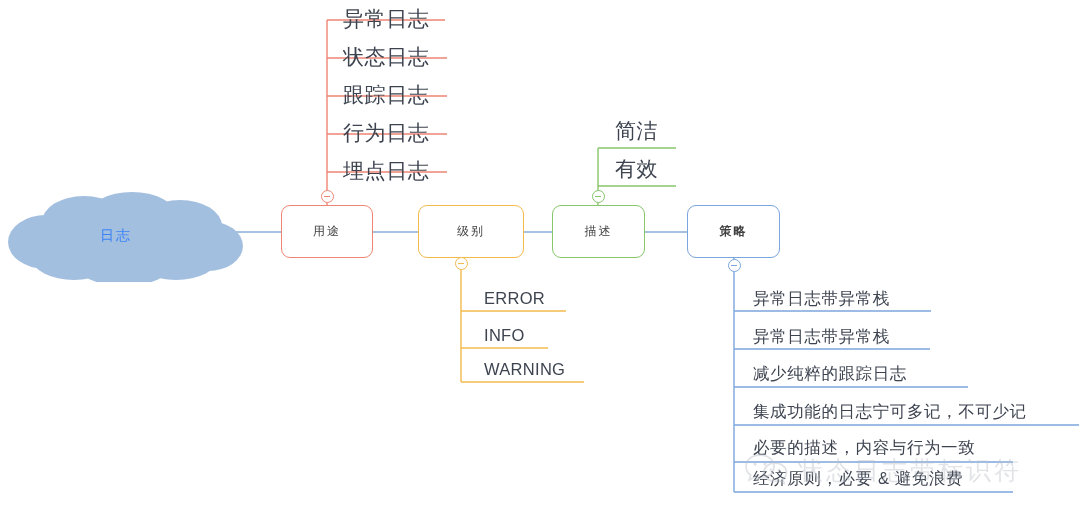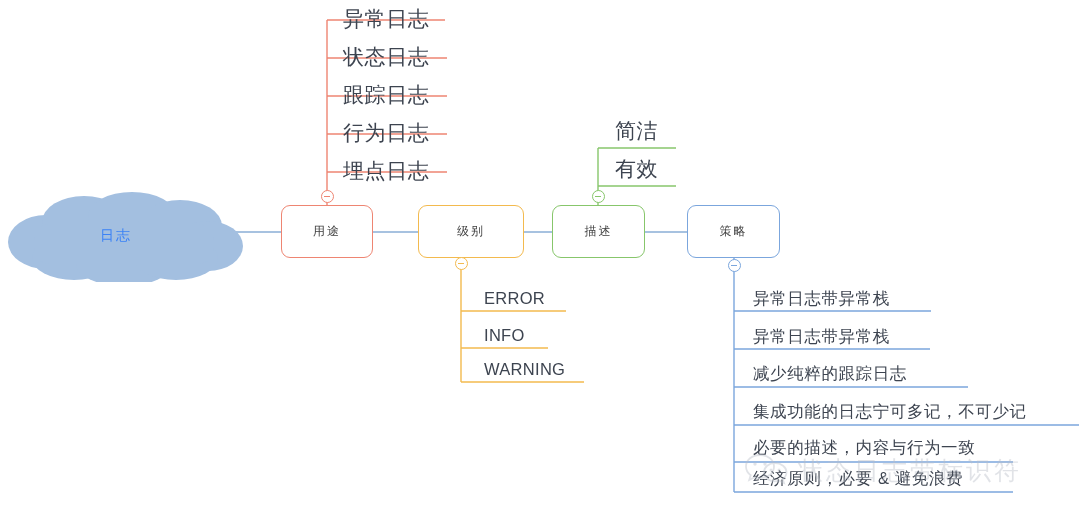--- a/index.html
+++ b/index.html
@@ -60,21 +60,21 @@
     display: flex;
     align-items: center;
     justify-content: center;
     color: #404040;
     font-size: 12px;
     letter-spacing: 2px;
   }
   .node.red    { border-color: #ee8572; }
   .node.amber  { border-color: #f3ba4e; }
   .node.green  { border-color: #87c66b; }
-  .node.blue   { border-color: #7ba6dd; }
+  .node.blue   { border-color: #7ba6dd; font-weight: bold; }
 
   
   .leaf {
     position: absolute;
     color: #3d4450;
     font-size: 16.5px;
     white-space: nowrap;
     letter-spacing: 0.6px;
   }
   .leaf.big { font-size: 21px; }

